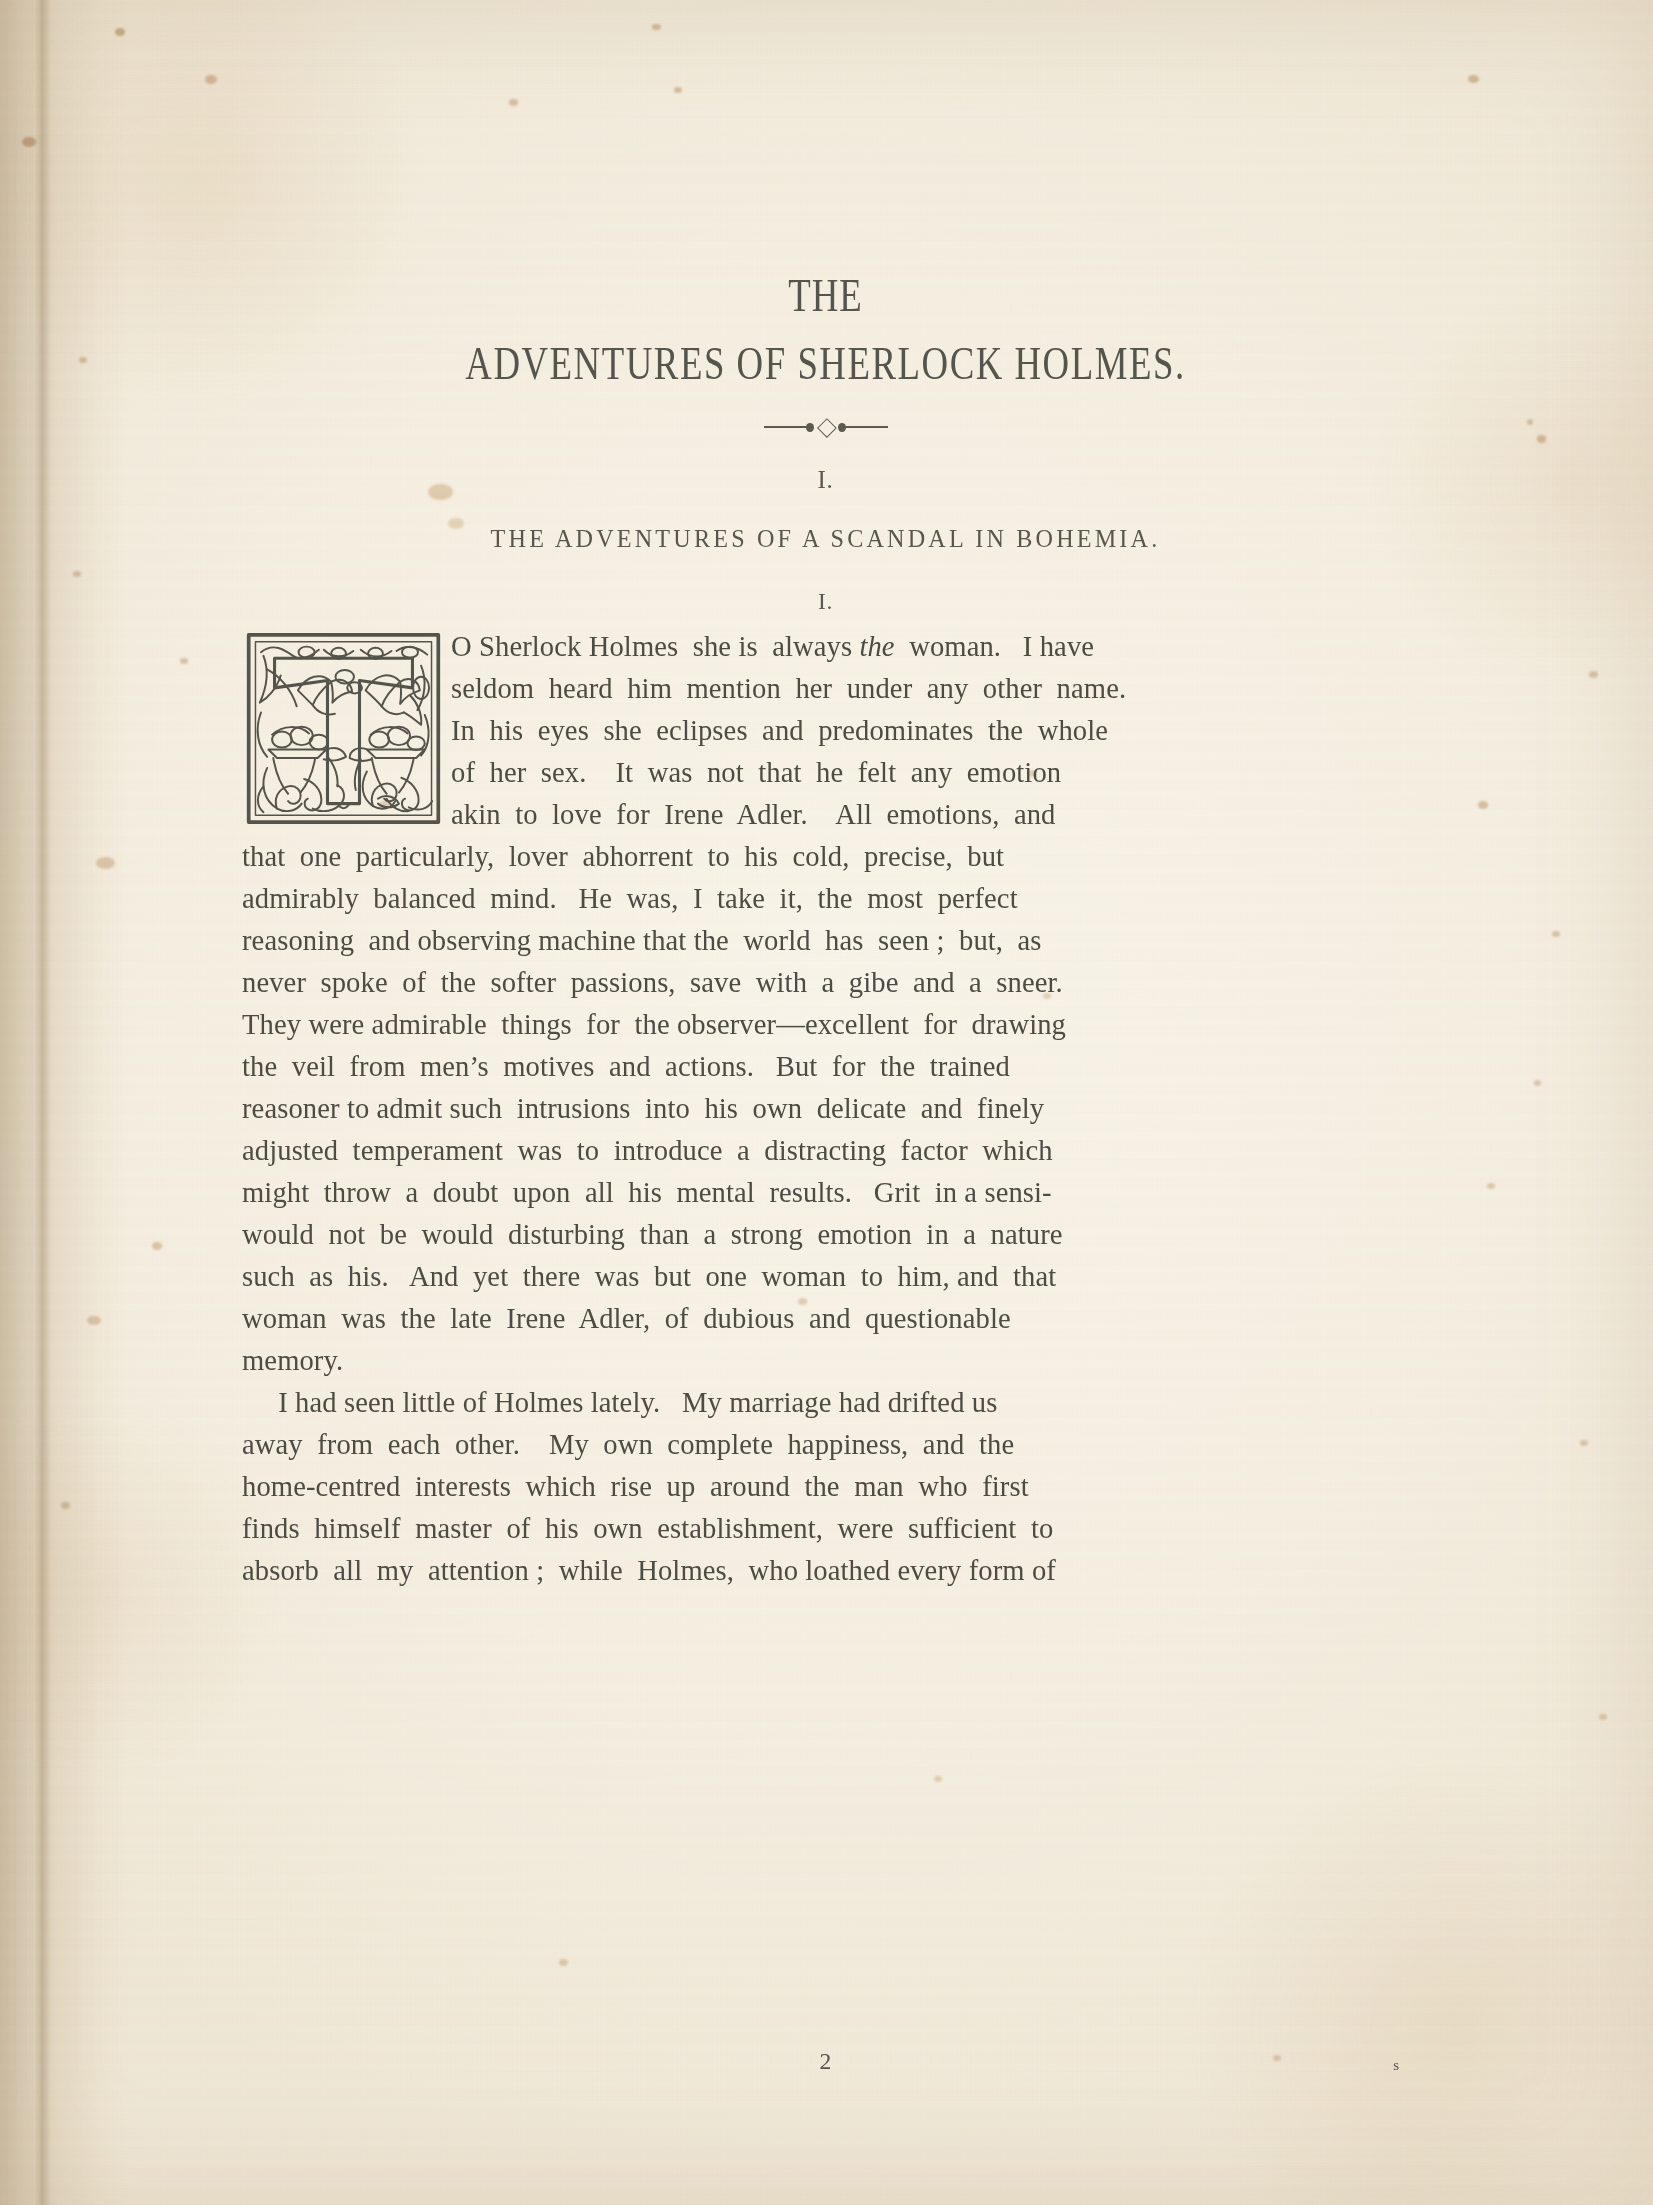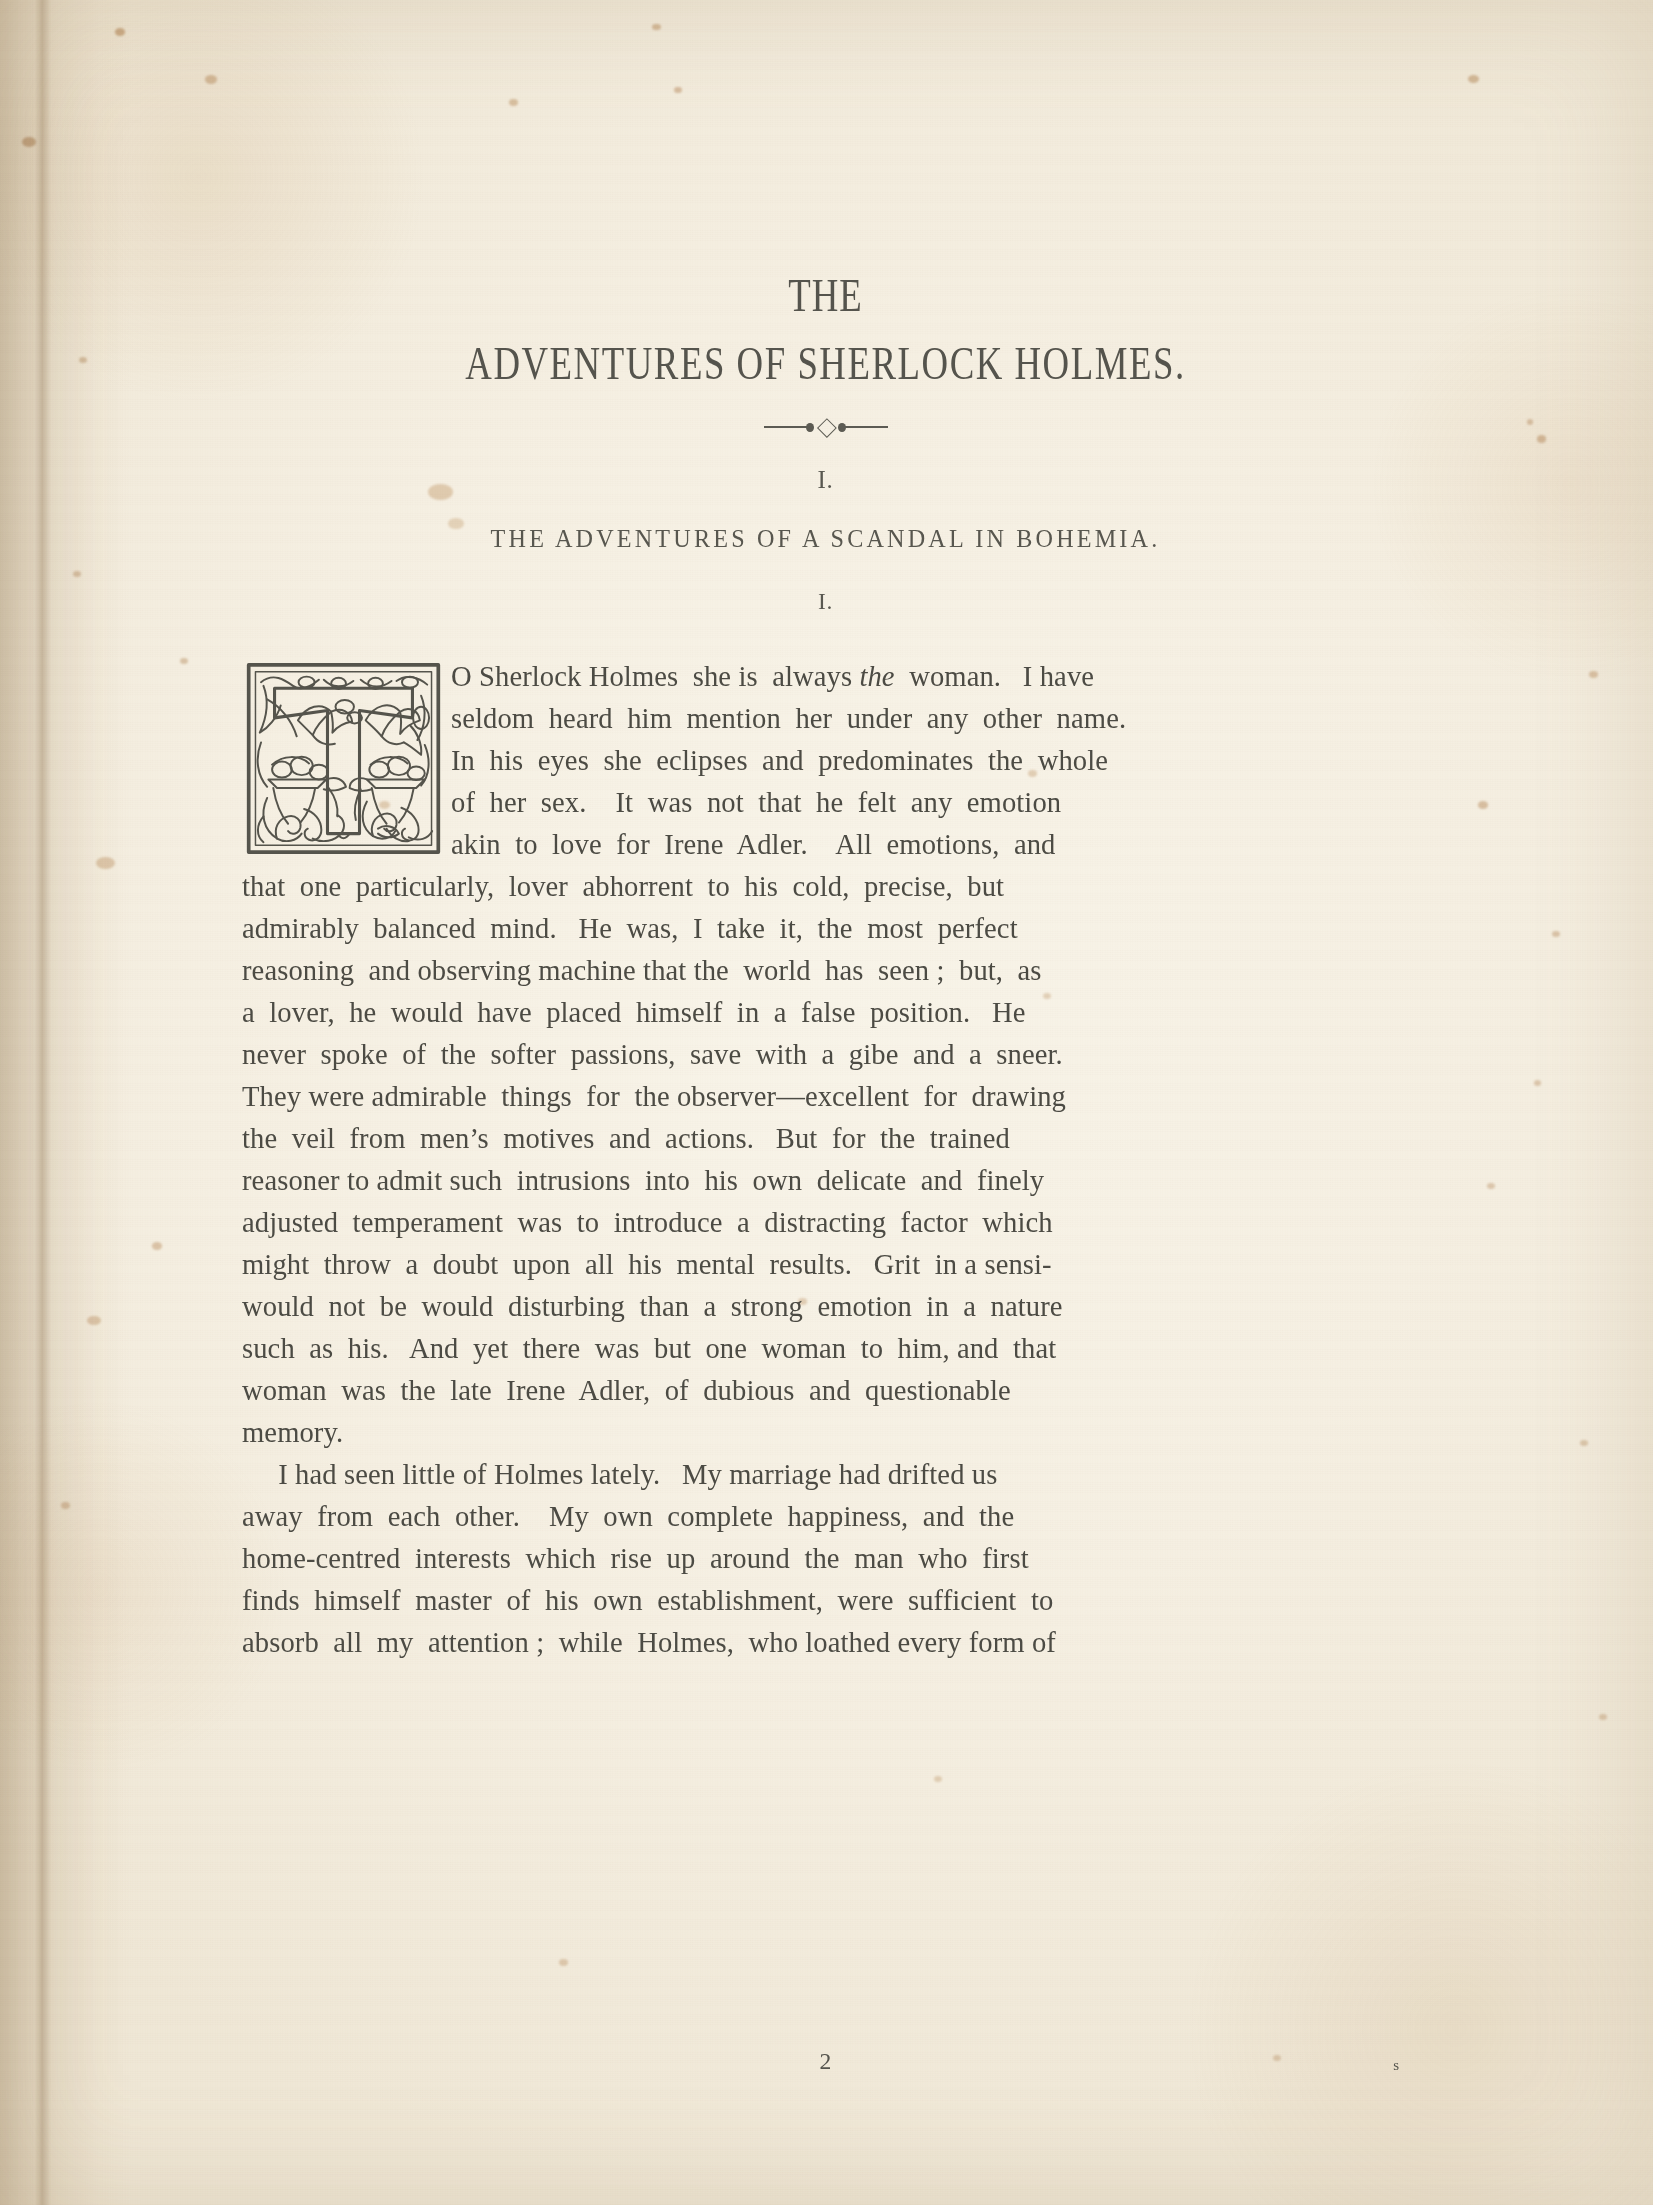--- a/index.html
+++ b/index.html
@@ -153,21 +153,21 @@
   .part-num {
     text-align: center;
     font-size: 23.6px;
     letter-spacing: 0.6px;
     margin-top: 34px;
     color: #5a5951;
   }
 
   
   .body-text {
-    margin-top: 41px;
+    margin-top: 11px;
     position: relative;
   }
   .line {
     font-size: 28.6px;
     line-height: 42px;
     height: 42px;
     white-space: pre;
     color: #4c4b44;
     letter-spacing: 0.1px;
   }
@@ -348,21 +348,20 @@
 
       <div>
         <div class="line ind">O Sherlock Holmes  she is  always <i>the</i>  woman.   I have</div>
         <div class="line ind">seldom  heard  him  mention  her  under  any  other  name.</div>
         <div class="line ind">In  his  eyes  she  eclipses  and  predominates  the  whole</div>
         <div class="line ind">of  her  sex.    It  was  not  that  he  felt  any  emotion</div>
         <div class="line ind">akin  to  love  for  Irene  Adler.    All  emotions,  and</div>
         <div class="line full">that  one  particularly,  lover  abhorrent  to  his  cold,  precise,  but</div>
         <div class="line full">admirably  balanced  mind.   He  was,  I  take  it,  the  most  perfect</div>
         <div class="line full">reasoning  and observing machine that the  world  has  seen ;  but,  as</div>
-        <div class="line full">a  lover,  he  would  have  placed  himself  in  a  false  position.   He</div>
         <div class="line full">never  spoke  of  the  softer  passions,  save  with  a  gibe  and  a  sneer.</div>
         <div class="line full">They were admirable  things  for  the observer—excellent  for  drawing</div>
         <div class="line full">the  veil  from  men’s  motives  and  actions.   But  for  the  trained</div>
         <div class="line full">reasoner to admit such  intrusions  into  his  own  delicate  and  finely</div>
         <div class="line full">adjusted  temperament  was  to  introduce  a  distracting  factor  which</div>
         <div class="line full">might  throw  a  doubt  upon  all  his  mental  results.   Grit  in a sensi-</div>
         <div class="line full">would  not  be  would  disturbing  than  a  strong  emotion  in  a  nature</div>
         <div class="line full">such  as  his.   And  yet  there  was  but  one  woman  to  him, and  that</div>
         <div class="line full">woman  was  the  late  Irene  Adler,  of  dubious  and  questionable</div>
         <div class="line full">memory.</div>

